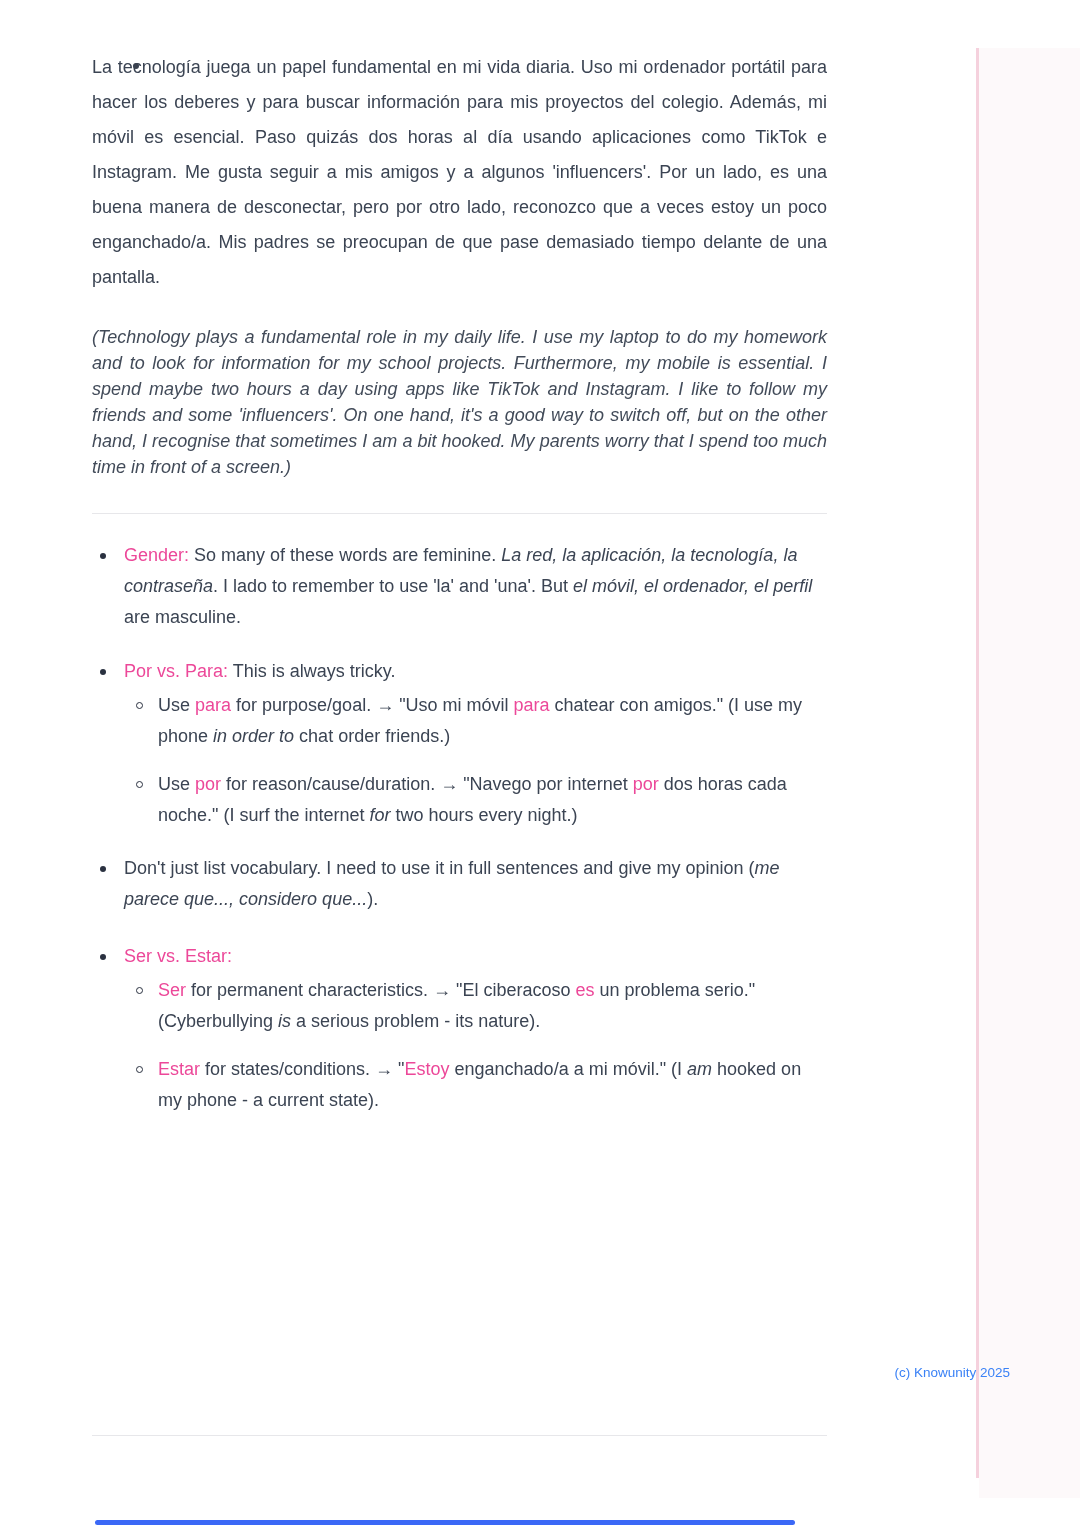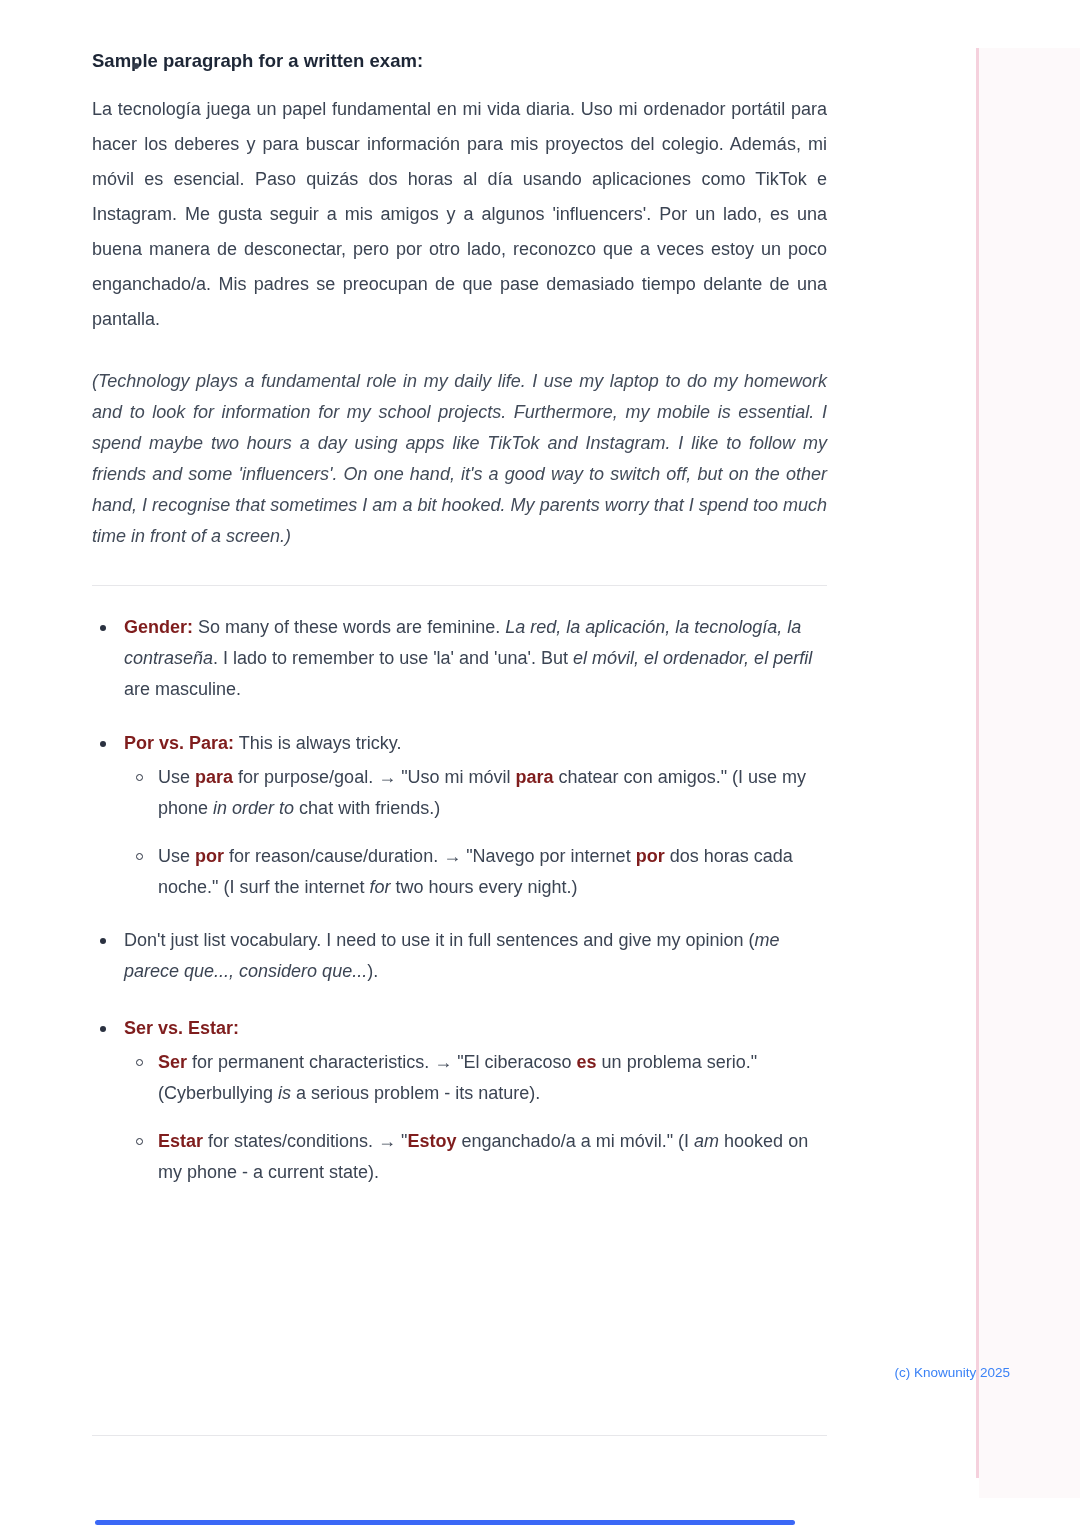--- a/index.html
+++ b/index.html
@@ -51,21 +51,21 @@
     color: #1d2636;
     line-height: 22px;
   }
   .para-es {
     margin-top: 20px;
     line-height: 35px;
     text-align: justify;
   }
   .para-en {
     margin-top: 29px;
-    line-height: 31px;
+    line-height: 26px;
     text-align: justify;
     font-style: italic;
     color: #424b59;
   }
   .divider {
     height: 1px;
     background: #e7e7ea;
     border: none;
     margin: 0;
   }
@@ -114,21 +114,21 @@
   .sub-list > li > .ring {
     position: absolute;
     left: 12px;
     top: 12px;
     width: 5px;
     height: 5px;
     border: 1.7px solid #2a3140;
     border-radius: 50%;
     background: transparent;
   }
-  strong { font-weight: 700; color: #7f1d1d; }
+  strong { font-weight: 400; color: #ec4899; }
   em { font-style: italic; }
   
   .divider-2 {
     position: absolute;
     left: 92px;
     top: 1435px;
     width: 735px;
   }
   .footer-credit {
     position: absolute;
@@ -170,21 +170,20 @@
 <div class="side-rail" style="background: rgb(245, 209, 221);"></div>
 
 <div class="content">
 
   <ul class="intro-list">
     <li class="intro-item">
       <span class="dot"></span>
     </li>
   </ul>
 
-  <div class="sample-heading">Sample paragraph for a written exam:</div>
 
   <p class="para-es">La tecnología juega un papel fundamental en mi vida diaria. Uso mi ordenador portátil para hacer los deberes y para buscar información para mis proyectos del colegio. Además, mi móvil es esencial. Paso quizás dos horas al día usando aplicaciones como TikTok e Instagram. Me gusta seguir a mis amigos y a algunos 'influencers'. Por un lado, es una buena manera de desconectar, pero por otro lado, reconozco que a veces estoy un poco enganchado/a. Mis padres se preocupan de que pase demasiado tiempo delante de una pantalla.</p>
 
   <p class="para-en">(Technology plays a fundamental role in my daily life. I use my laptop to do my homework and to look for information for my school projects. Furthermore, my mobile is essential. I spend maybe two hours a day using apps like TikTok and Instagram. I like to follow my friends and some 'influencers'. On one hand, it's a good way to switch off, but on the other hand, I recognise that sometimes I am a bit hooked. My parents worry that I spend too much time in front of a screen.)</p>
 
   <hr class="divider divider-1">
 
 
   <ul class="watch-list">
   <li>
@@ -192,21 +191,21 @@
     <span class="li-text"><strong>Gender:</strong><span> So many of these words are feminine. </span><em>La red, la aplicación, la tecnología, la contraseña</em><span>. I lado to remember to use 'la' and 'una'. But </span><em>el móvil, el ordenador, el perfil</em><span> are masculine.</span></span>
     
   </li>
 
   <li>
     <span class="dot"></span>
     <span class="li-text"><strong>Por vs. Para:</strong><span> This is always tricky.</span></span>
     <ul class="sub-list">
   <li>
     <span class="ring"></span>
-    <span class="li-text"><span>Use </span><strong>para</strong><span> for purpose/goal. → "Uso mi móvil </span><strong>para</strong><span> chatear con amigos." (I use my phone </span><em>in order to</em><span> chat with friends.)</span></span>
+    <span class="li-text"><span>Use </span><strong>para</strong><span> for purpose/goal. → "Uso mi móvil </span><strong>para</strong><span> chatear con amigos." (I use my phone </span><em>in order to</em><span> chat order friends.)</span></span>
   </li>
 
   <li>
     <span class="ring"></span>
     <span class="li-text"><span>Use </span><strong>por</strong><span> for reason/cause/duration. → "Navego por internet </span><strong>por</strong><span> dos horas cada noche." (I surf the internet </span><em>for</em><span> two hours every night.)</span></span>
   </li>
 </ul>
   </li>
 
   <li>

